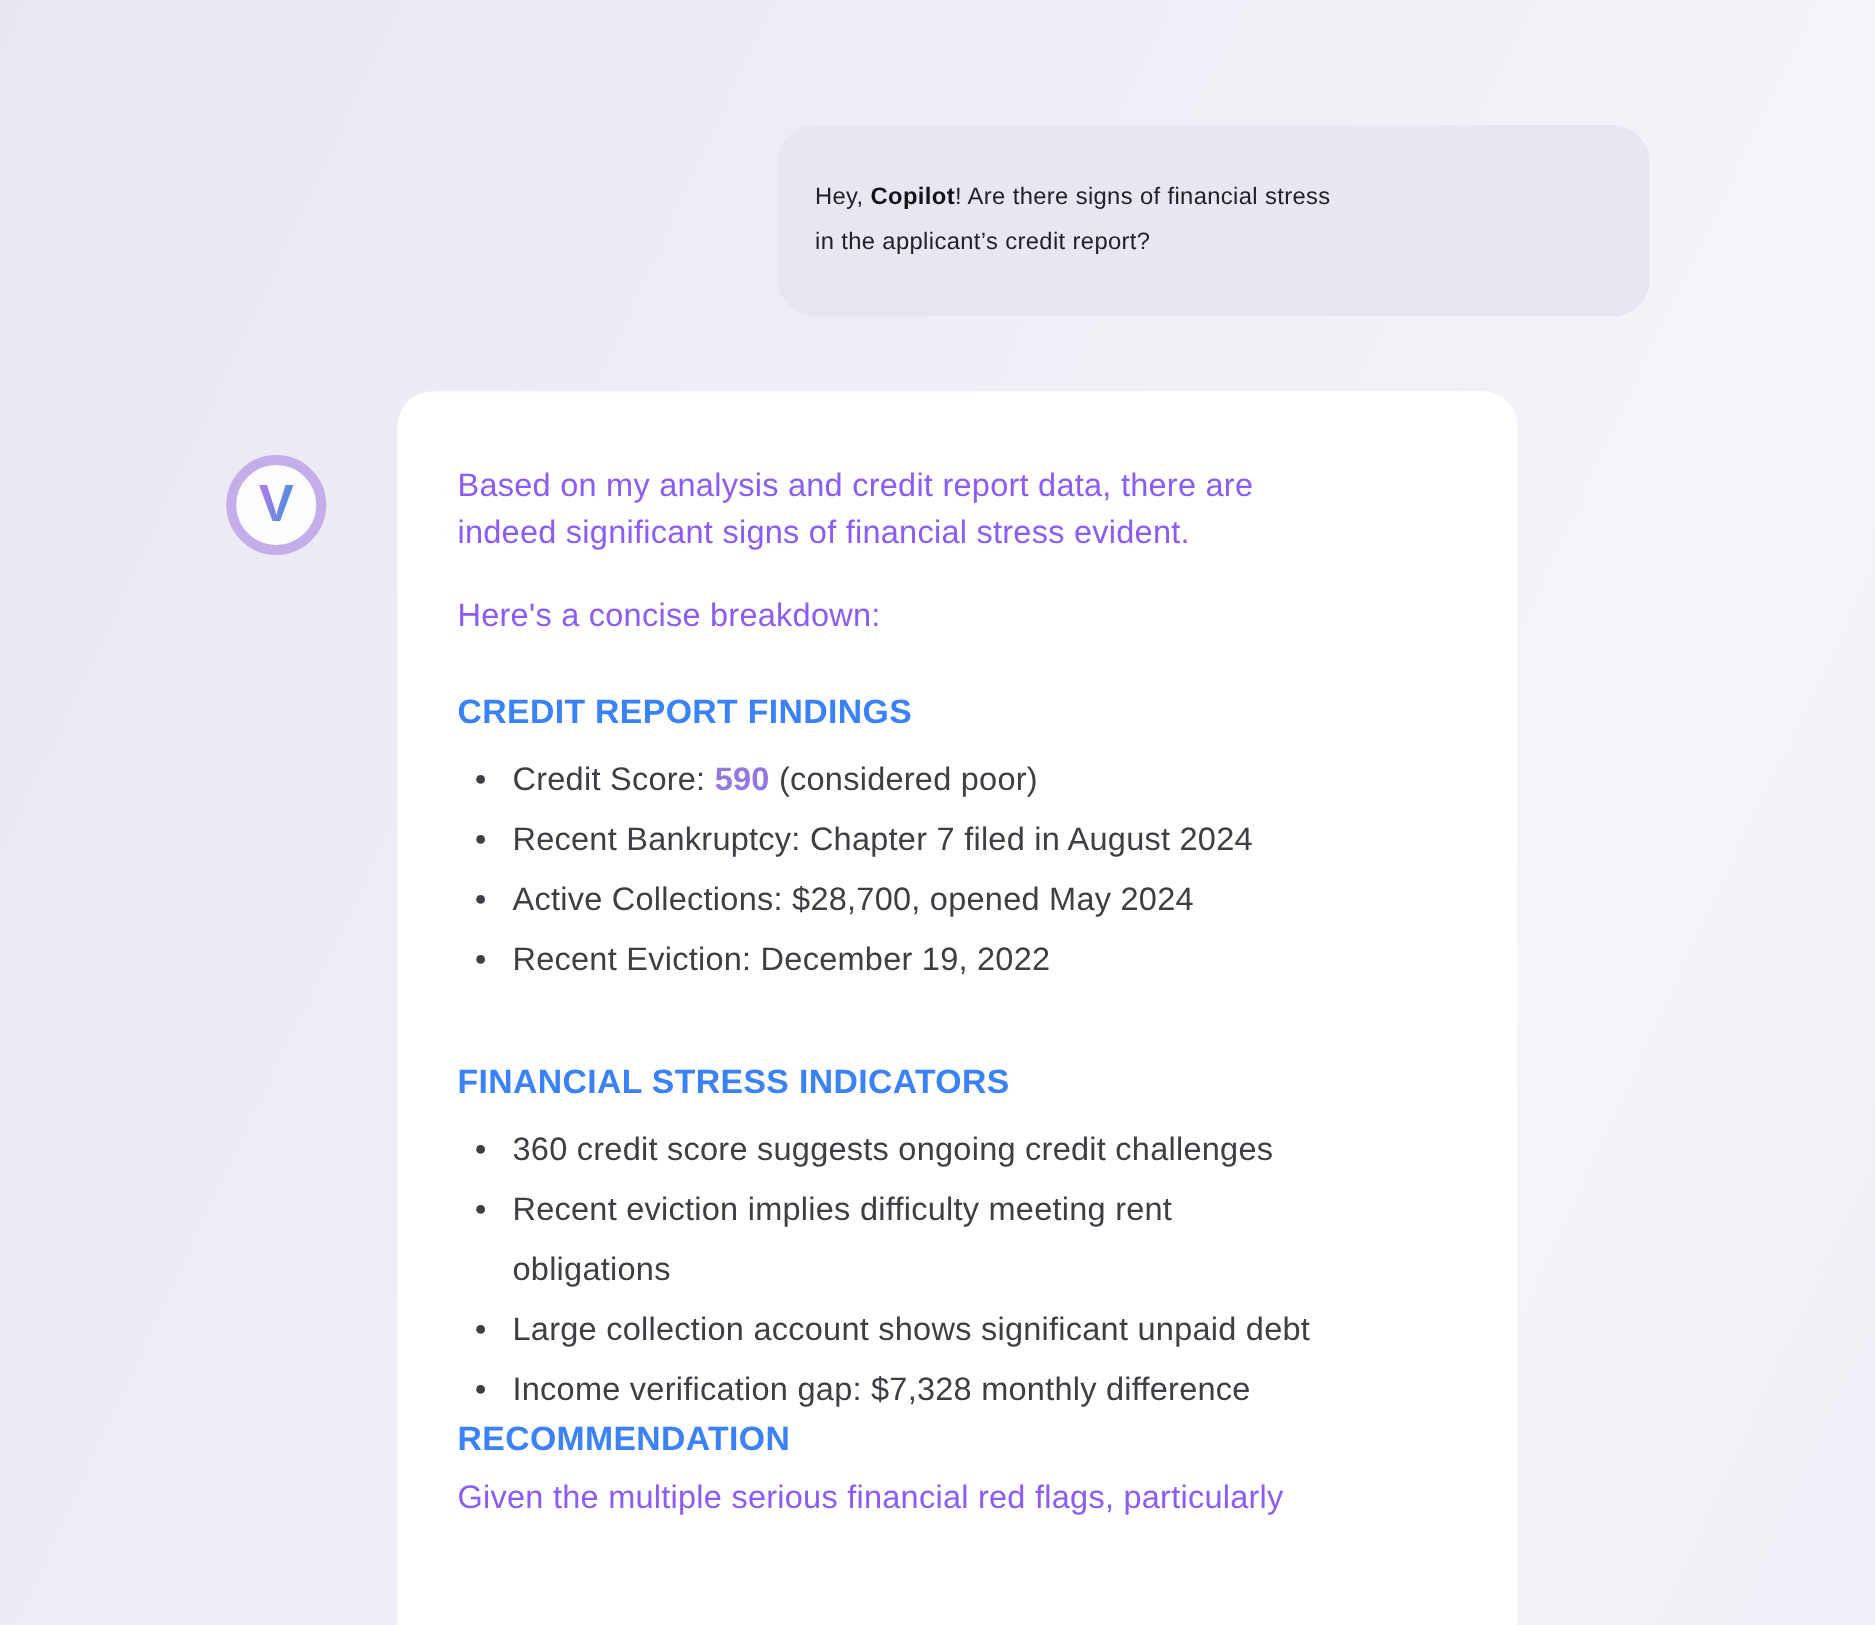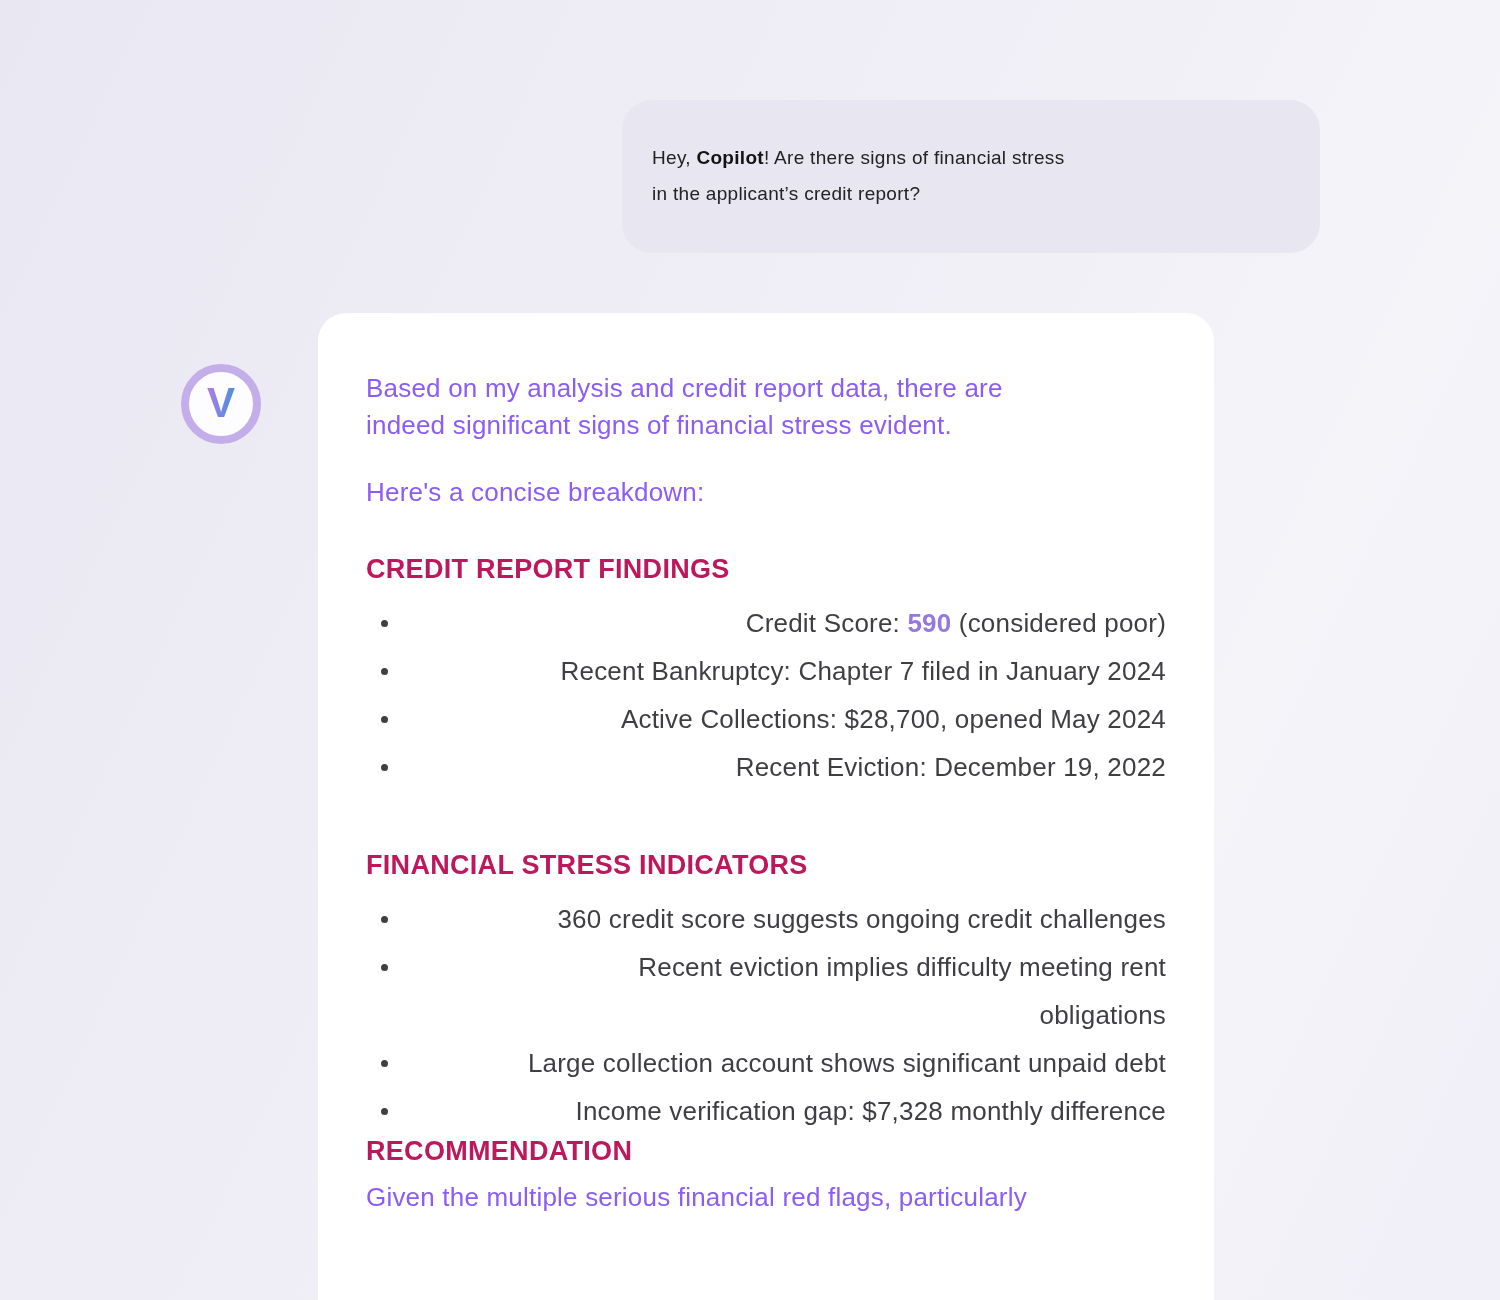--- a/index.html
+++ b/index.html
@@ -75,32 +75,31 @@
     color: #8b5cf6;
     white-space: pre-line;
   }
   .lead { margin-top: 30px !important; }
   .section-heading {
     margin: 0;
     font-size: 27px;
     line-height: 32px;
     font-weight: 700;
     letter-spacing: 0.3px;
-    color: #be185d;
+    color: #3b82f6;
   }
   .h-findings { margin-top: 42px; }
   .h-stress   { margin-top: 58px; }
   .h-reco     { }
   .reco-body  { margin-top: 12px !important; }
 
   ul.bullet-list {
     list-style: none;
     margin: 14px 0 0 0;
     padding: 0;
-    text-align: right;
   }
   ul.bullet-list li {
     position: relative;
     padding-left: 44px;
     font-size: 26px;
     line-height: 48px;
     letter-spacing: 0.2px;
     color: #3e3e45;
     white-space: pre-line;
     max-width: 800px;
@@ -133,21 +132,21 @@
 <div class="card">
 
   <p>Based on my analysis and credit report data, there are
 indeed significant signs of financial stress evident.</p>
 
   <p class="lead">Here's a concise breakdown:</p>
 
   <h2 class="section-heading h-findings">CREDIT REPORT FINDINGS</h2>
   <ul class="bullet-list">
     <li><span>Credit Score: </span><span class="score-value">590</span><span> (considered poor)</span></li>
-    <li>Recent Bankruptcy: Chapter 7 filed in January 2024</li>
+    <li>Recent Bankruptcy: Chapter 7 filed in August 2024</li>
     <li>Active Collections: $28,700, opened May 2024</li>
     <li>Recent Eviction: December 19, 2022</li>
   </ul>
 
   <h2 class="section-heading h-stress">FINANCIAL STRESS INDICATORS</h2>
   <ul class="bullet-list">
     <li>360 credit score suggests ongoing credit challenges</li>
     <li>Recent eviction implies difficulty meeting rent
 obligations</li>
     <li>Large collection account shows significant unpaid debt</li>

